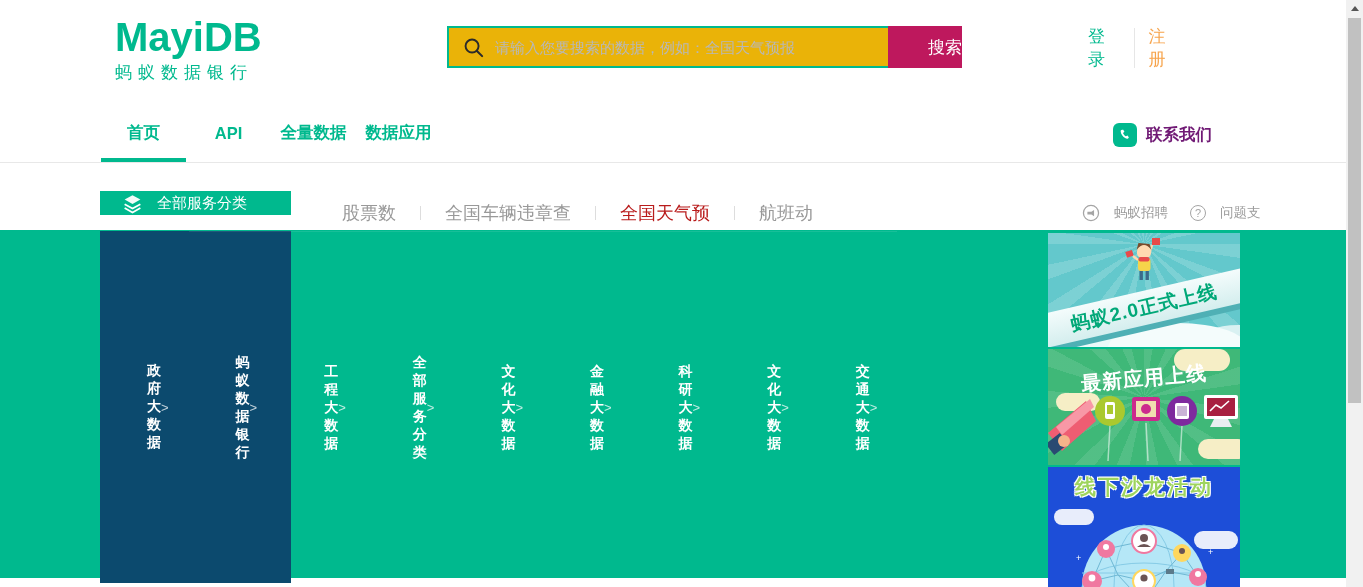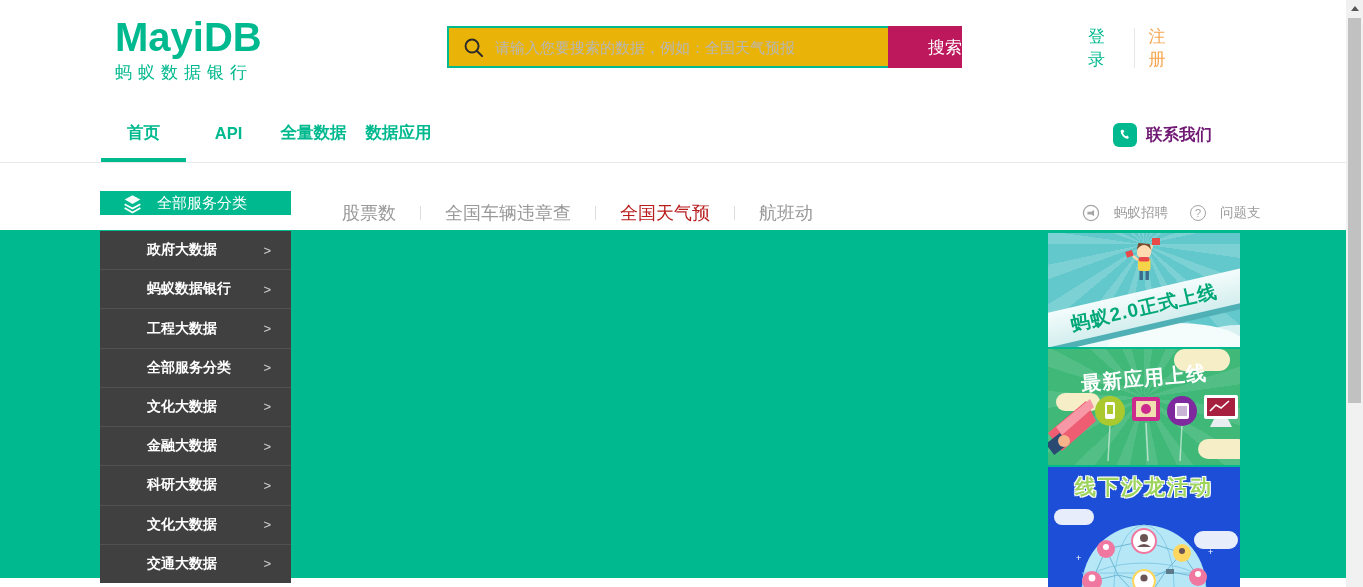--- a/index.html
+++ b/index.html
@@ -51,21 +51,21 @@
   .hl-div { width:1px; height:14px; background:#ddd; }
   .minilinks { position:absolute; left:1082px; top:33px; height:34px; display:flex; align-items:center; gap:22px; }
   .minilink { display:flex; align-items:center; gap:14px; color:#9b9b9b; font-size:13.5px; cursor:pointer; }
   .qicon { width:16px; height:16px; border:1.4px solid #a5a5a5; border-radius:50%; color:#a5a5a5;
            font-size:11px; display:flex; align-items:center; justify-content:center; line-height:1; }
 
   
   .green-band { position:absolute; left:0; top:230px; width:1346px; height:348px; background:#00b98e; }
 
   
-  .sidebar { position:absolute; left:100px; top:231px; width:191px; height:352px; background:#404040; display:flex; flex-direction:column; }
+  .sidebar { position:absolute; left:100px; top:231px; width:191px; height:352px; background:#0c4a6e; display:flex; flex-direction:row; }
   .side-item { flex:1; display:flex; align-items:center; padding:0 20px 0 47px; cursor:pointer; }
   .side-item + .side-item { border-top:1px solid rgba(255,255,255,0.09); }
   .side-label { color:#fff; font-size:14px; font-weight:bold; flex:1; }
   .side-arrow { color:rgba(255,255,255,0.75); font-size:13px; }
 
   
   .banner { position:absolute; left:1048px; width:192px; overflow:hidden; cursor:pointer; display:block; }
   .b1 { top:233px; height:114px;
         background: repeating-conic-gradient(from -90deg at 50% 10%, rgba(255,255,255,.16) 0 8deg, rgba(255,255,255,0) 8deg 20deg), #63c8cc; }
   .b2 { top:349px; height:116px;

